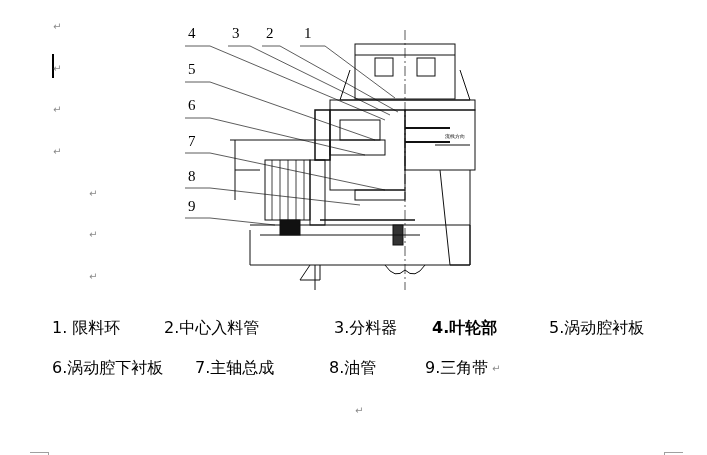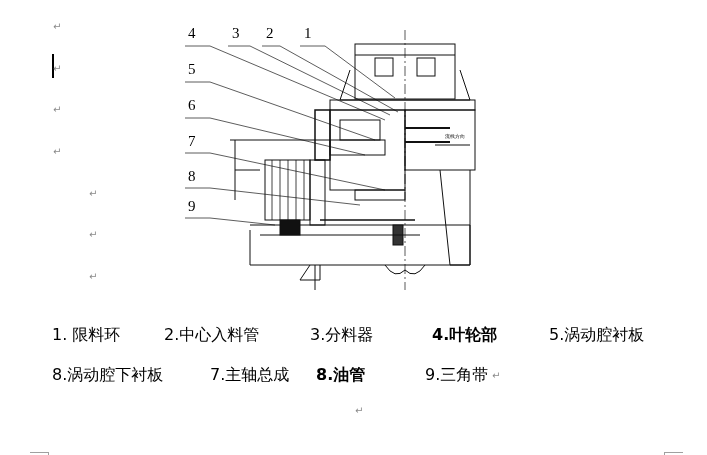--- a/index.html
+++ b/index.html
@@ -6,21 +6,21 @@
     body { width: 707px; height: 455px; position: relative; overflow: hidden;
            font-family: "DejaVu Serif", "Liberation Serif", serif; color: #000; }
     .para-mark { position: absolute; color: #8a8a8a; font-size: 10px; line-height: 10px;
                  font-family: "DejaVu Sans", sans-serif; }
     .cursor { position: absolute; left: 52px; top: 54px; width: 2px; height: 24px; background: #000; }
     .figure { position: absolute; left: 180px; top: 20px; width: 300px; height: 270px; }
     .figure svg { width: 300px; height: 270px; }
     .callout { font-family: "Liberation Serif", serif; font-size: 15px; }
     .caption { position: absolute; left: 52px; font-size: 16px; line-height: 20px; white-space: nowrap;
                font-family: "DejaVu Sans", sans-serif; }
-    .caption span { position: absolute; top: 0; margin-top: 7px; }
+    .caption span { position: absolute; top: 0; }
     .corner { position: absolute; top: 452px; width: 18px; height: 3px; border-top: 1px solid #a0a0a0; }
     .corner.left { left: 30px; border-right: 1px solid #a0a0a0; }
     .corner.right { left: 664px; border-left: 1px solid #a0a0a0; }
   </style>
 </head>
 <body>
 
 <span class="para-mark" style="left:53px;top:22px;">↵</span>
 <div class="cursor"></div>
 <span class="para-mark" style="left:53px;top:64px;">↵</span>
@@ -100,28 +100,28 @@
     <polyline points="260,150 270,245 290,245 290,150"></polyline>
 
     <rect x="175" y="170" width="50" height="10"></rect>
     <line x1="140" y1="200" x2="235" y2="200" stroke-width="1.5"></line>
   </svg>
 </div>
 
 <div class="caption" style="top:318px;">
   <span style="left:0px;">1.  限料环</span>
   <span style="left:112px;">2.中心入料管</span>
-  <span style="left:258px;">3.分料器</span>
+  <span style="left:282px;">3.分料器</span>
   <span style="left:380px;font-weight:bold;">4.叶轮部</span>
   <span style="left:497px;">5.涡动腔衬板</span>
 </div>
 <div class="caption" style="top:358px;">
-  <span style="left:0px;">8.涡动腔下衬板</span>
-  <span style="left:158px;">7.主轴总成</span>
-  <span style="left:264px;font-weight:bold;">8.油管</span>
+  <span style="left:0px;">6.涡动腔下衬板</span>
+  <span style="left:143px;">7.主轴总成</span>
+  <span style="left:277px;">8.油管</span>
   <span style="left:373px;">9.三角带</span>
   <span class="para-mark" style="left:440px;top:6px;">↵</span>
 </div>
 
 <span class="para-mark" style="left:355px;top:406px;">↵</span>
 
 <div class="corner left"></div>
 <div class="corner right"></div>
 
 </body></html>

